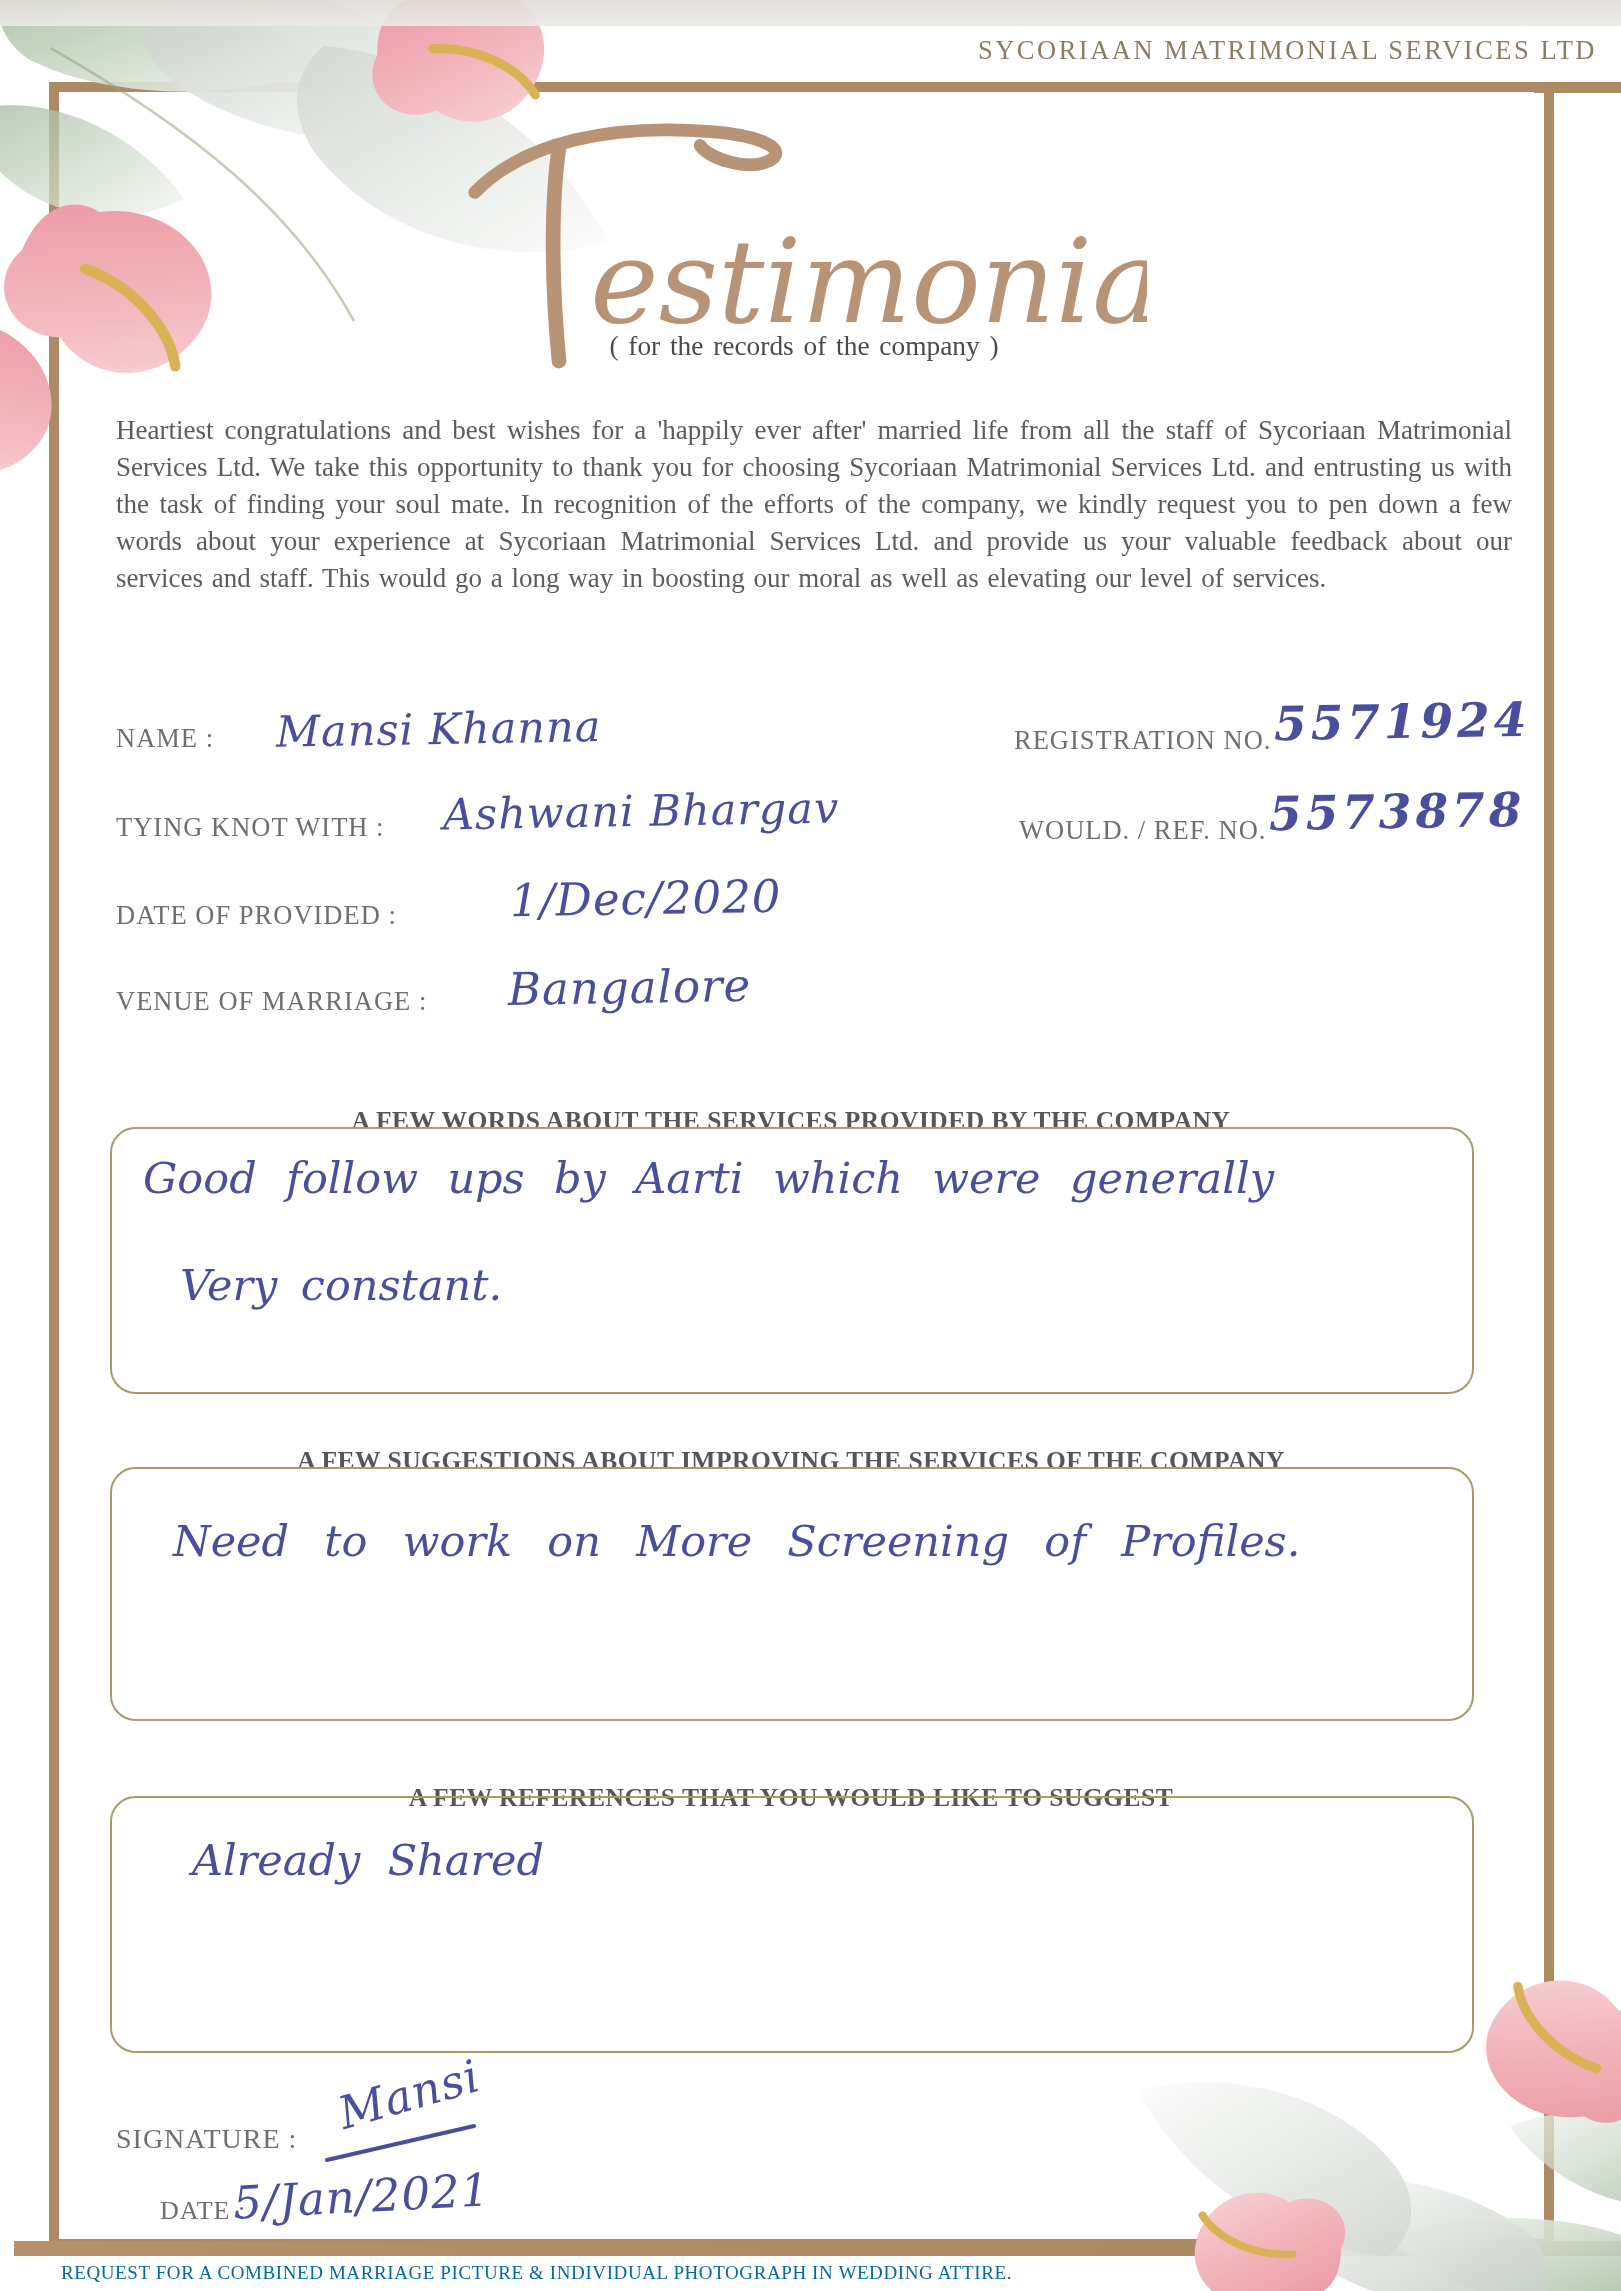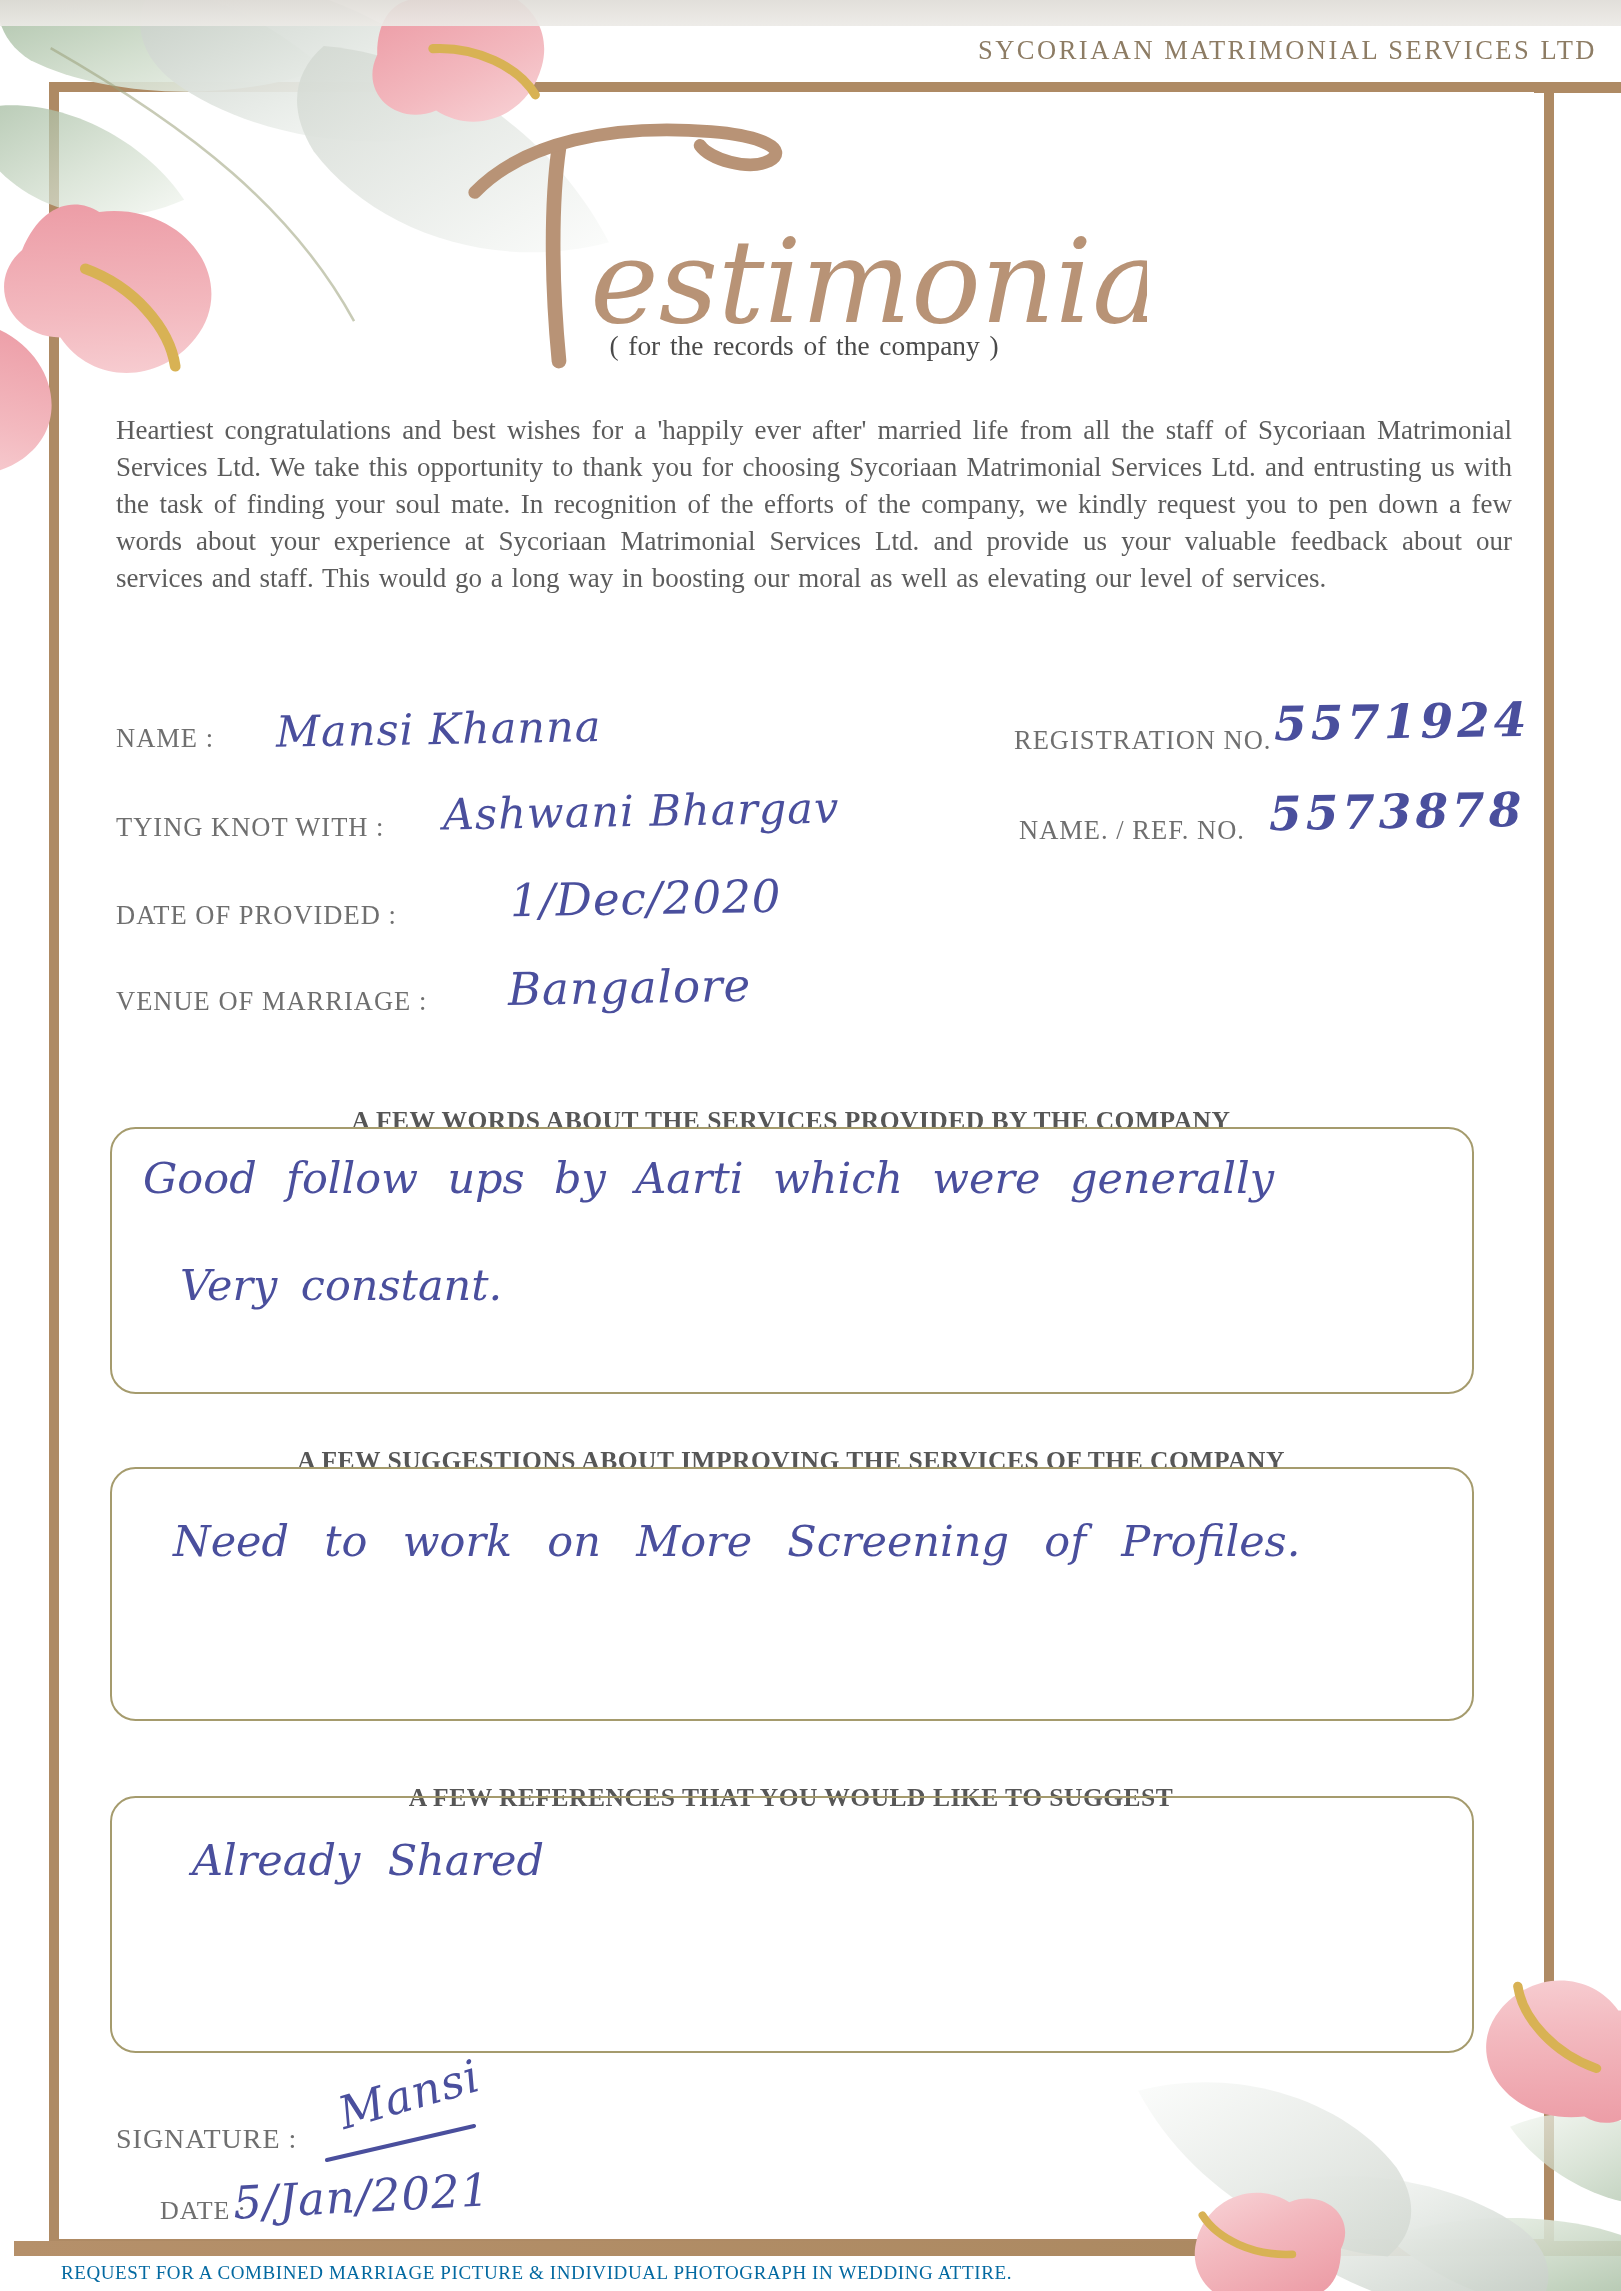--- a/index.html
+++ b/index.html
@@ -163,21 +163,21 @@
 
   <div class="flabel" style="left:116px;top:723px;">NAME :</div>
   <div class="ink ink-name" style="left:276px;top:704px;">Mansi Khanna</div>
 
   <div class="flabel" style="left:1014px;top:725px;">REGISTRATION NO.</div>
   <div class="ink ink-num" style="left:1274px;top:694px;">5571924</div>
 
   <div class="flabel" style="left:116px;top:812px;">TYING KNOT WITH :</div>
   <div class="ink ink-name" style="left:443px;top:786px;">Ashwani Bhargav</div>
 
-  <div class="flabel" style="left:1019px;top:815px;">NAME. / REF. NO.</div>
+  <div class="flabel" style="left:1019px;top:815px;">WOULD. / REF. NO.</div>
   <div class="ink ink-num" style="left:1269px;top:784px;">5573878</div>
 
   <div class="flabel" style="left:116px;top:900px;">DATE OF PROVIDED :</div>
   <div class="ink ink-name" style="left:510px;top:872px;font-size:45px;">1/Dec/2020</div>
 
   <div class="flabel" style="left:116px;top:986px;">VENUE OF MARRIAGE :</div>
   <div class="ink ink-name" style="left:508px;top:961px;font-size:45px;">Bangalore</div>
 
   <div class="section-head" style="top:1074px;">A FEW WORDS ABOUT THE SERVICES PROVIDED BY THE COMPANY</div>
   <div class="response-box" style="top:1127px;height:263px;"></div>

